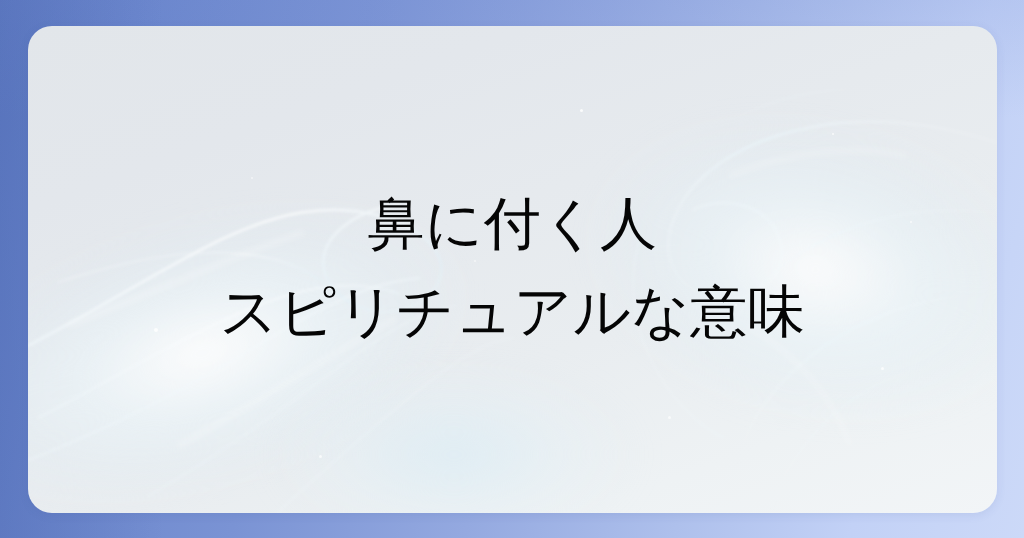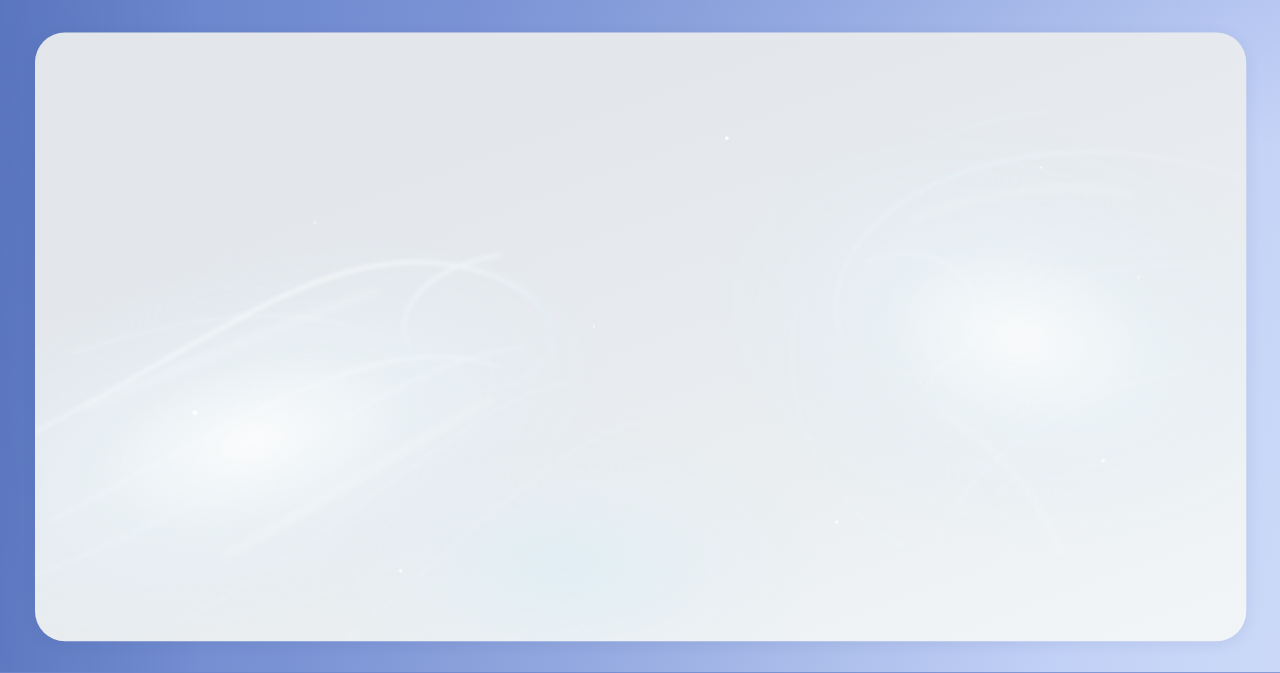--- a/index.html
+++ b/index.html
@@ -195,16 +195,18 @@
     <span class="speck" style="left:91%;top:40%;width:2px;height:2px;opacity:.7"></span>
     <span class="speck" style="left:13%;top:62%;width:4px;height:4px;opacity:.85"></span>
     <span class="speck" style="left:30%;top:88%;width:3px;height:3px;opacity:.75"></span>
     <span class="speck" style="left:46%;top:48%;width:2px;height:2px;opacity:.6"></span>
     <span class="speck" style="left:66%;top:80%;width:3px;height:3px;opacity:.7"></span>
     <span class="speck" style="left:88%;top:70%;width:3px;height:3px;opacity:.8"></span>
     <span class="speck" style="left:23%;top:31%;width:2px;height:2px;opacity:.6"></span>
     <span class="speck" style="left:73%;top:57%;width:2px;height:2px;opacity:.55"></span>
 
     <div id="headline">
+      <div class="hl-line">鼻に付く人</div>
+      <div class="hl-line">スピリチュアルな意味</div>
     </div>
 
   </div>
 </div>
 
 </body></html>

